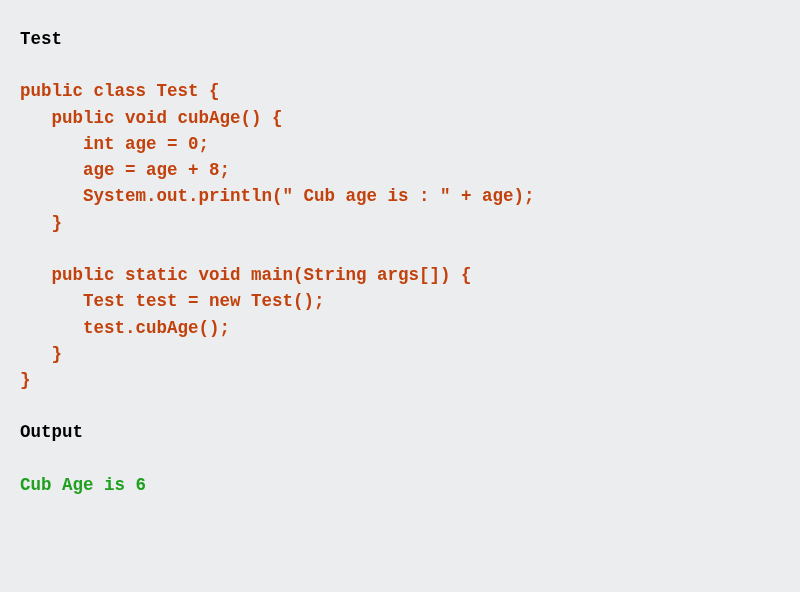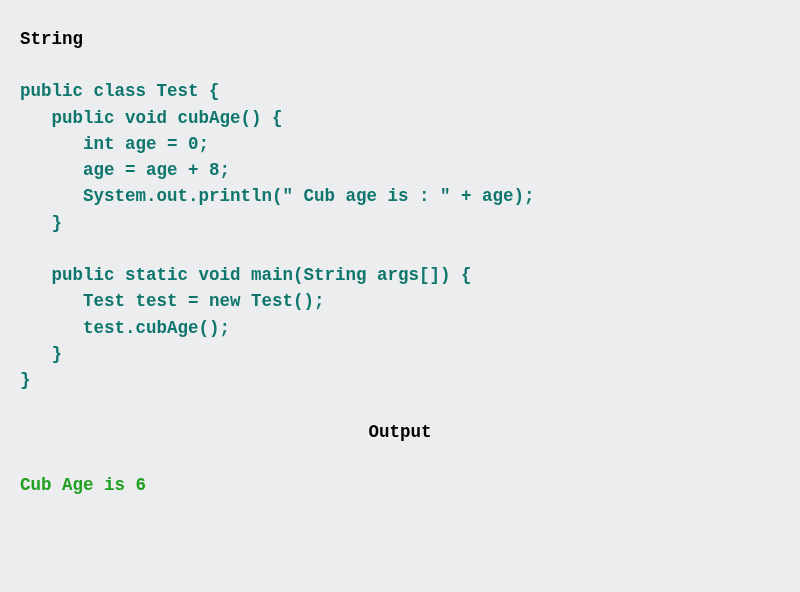--- a/index.html
+++ b/index.html
@@ -16,38 +16,37 @@
       font-size: 17.5px;
       line-height: 1.5;
       padding: 26px 20px;
       color: #000;
     }
     .section-heading {
       color: #000;
       margin-bottom: 26px;
     }
     .code-block {
-      color: #0f766e;
+      color: #c2410c;
       white-space: pre;
     }
     .output-heading {
       color: #000;
       margin-top: 26px;
       margin-bottom: 26px;
-      text-align: center;
     }
     .output-text {
       color: #1fa01f;
       white-space: pre;
     }
   </style>
 </head>
 <body>
 
-<div class="section-heading">String</div>
+<div class="section-heading">Test</div>
 
 <div class="code-block">public class Test {
    public void cubAge() {
       int age = 0;
       age = age + 8;
       System.out.println(" Cub age is : " + age);
    }
 
    public static void main(String args[]) {
       Test test = new Test();

